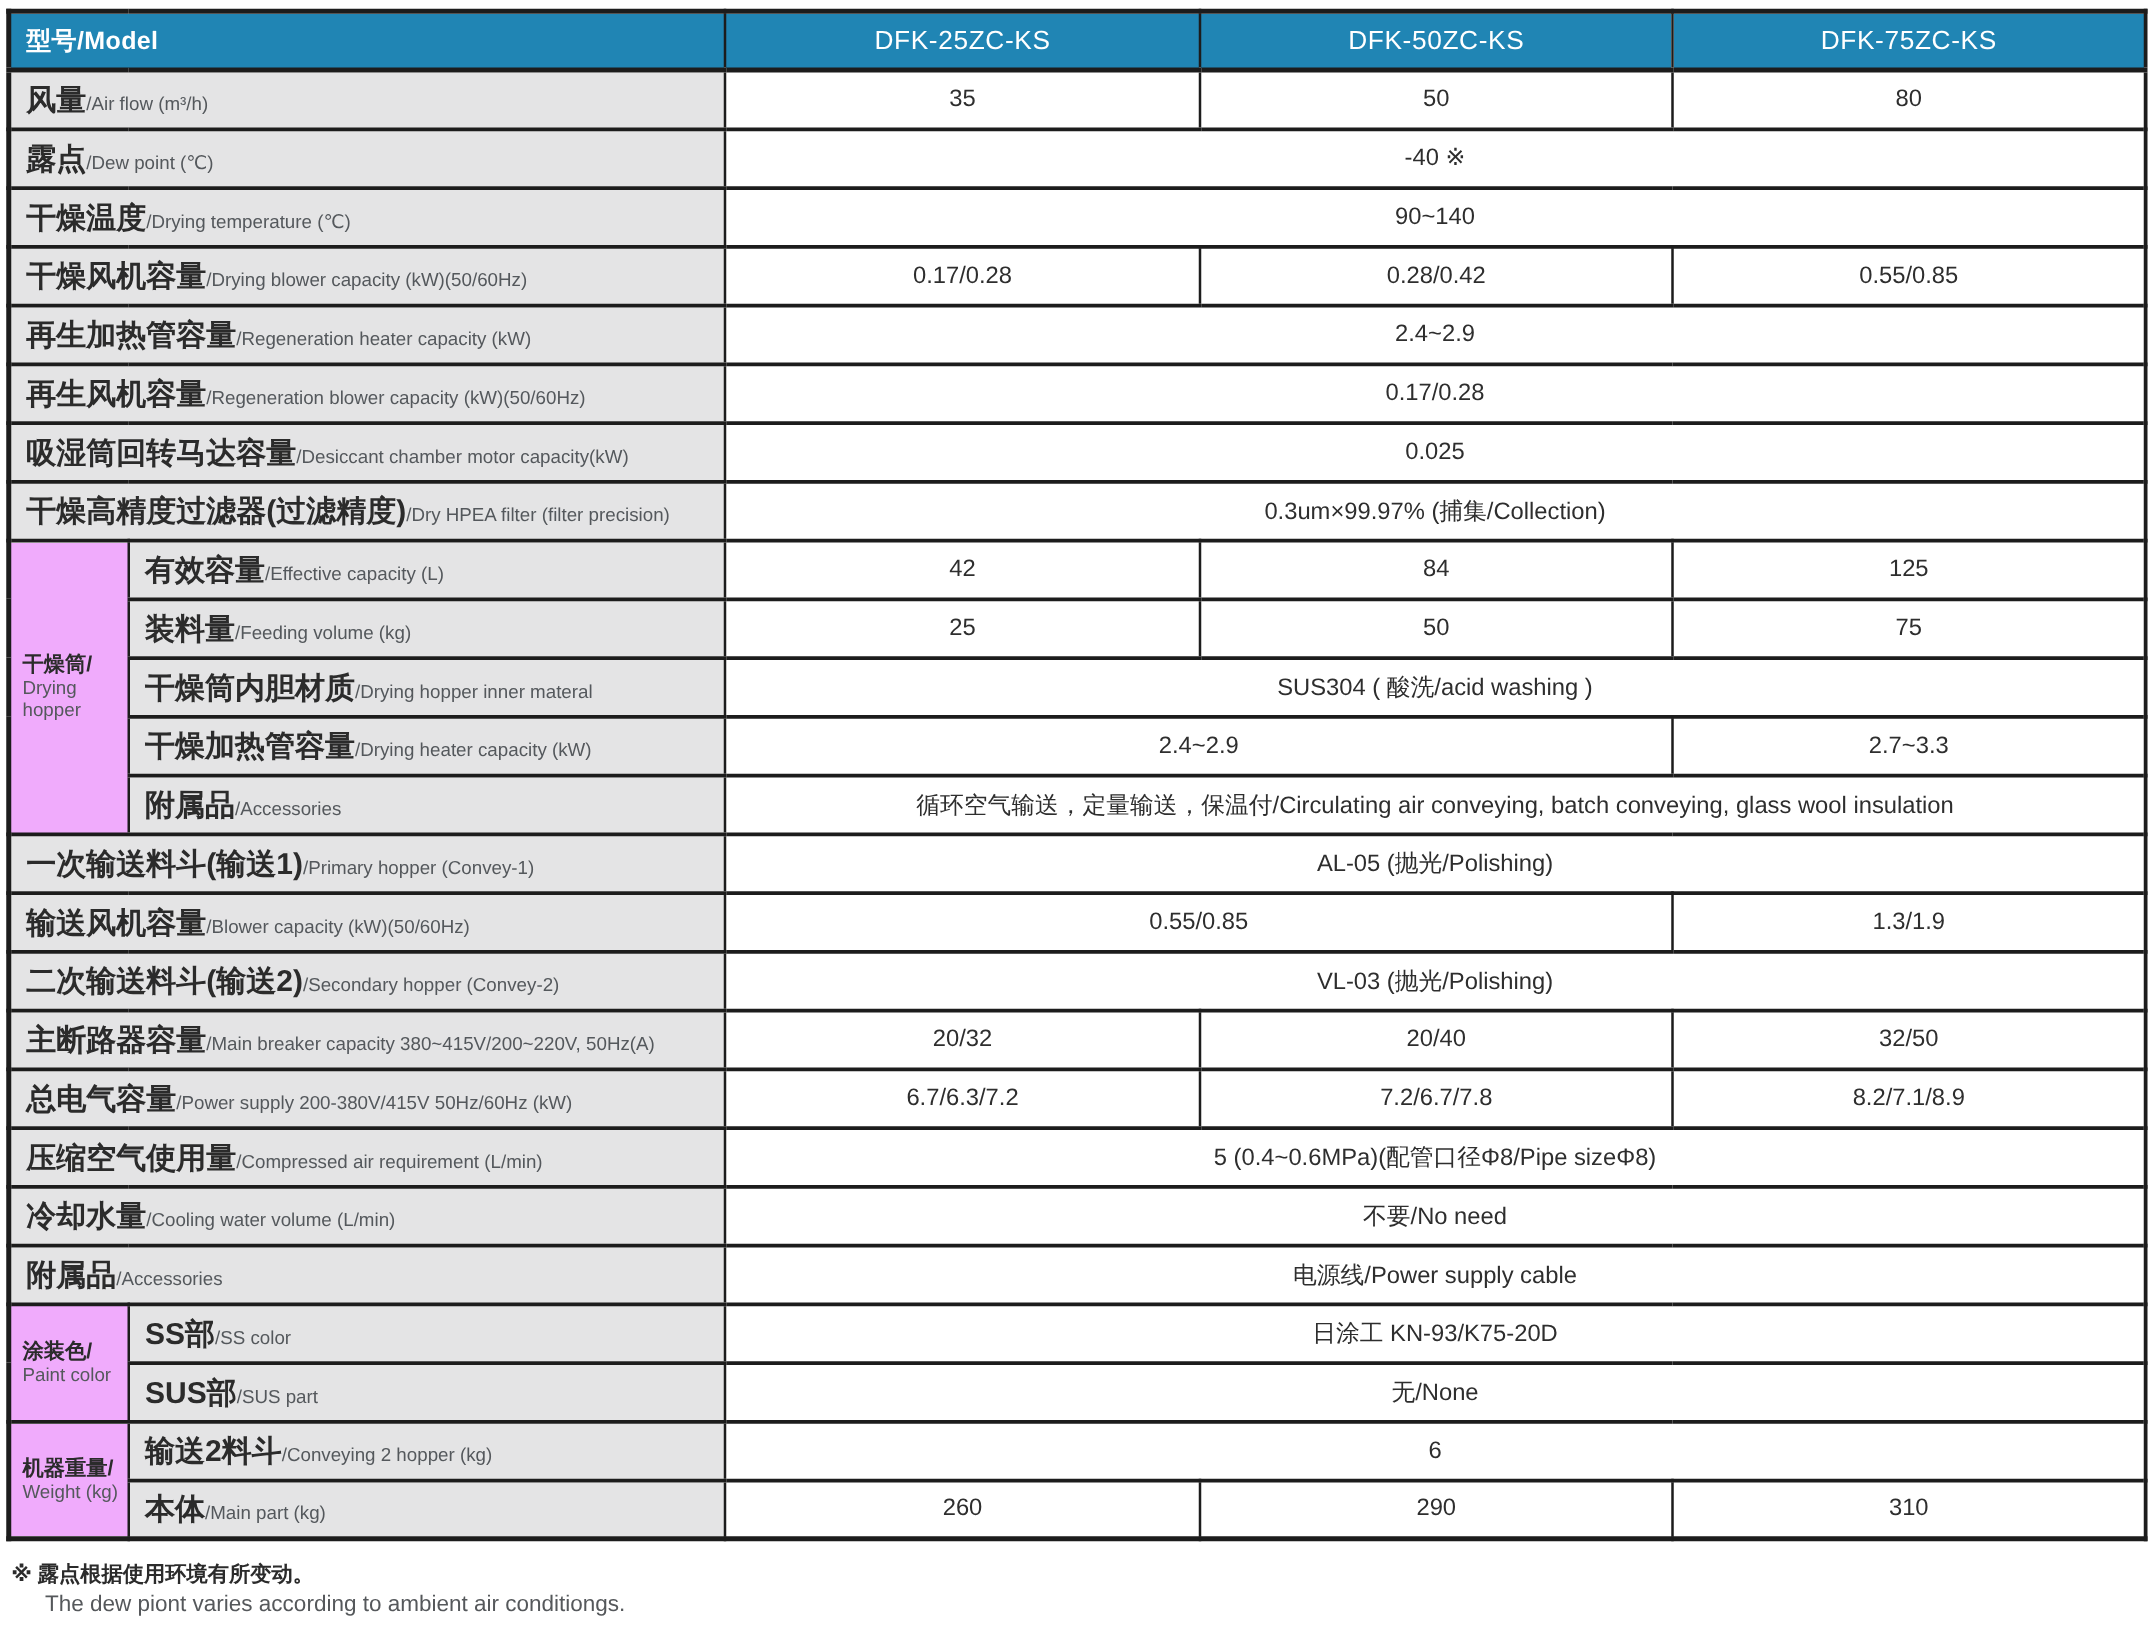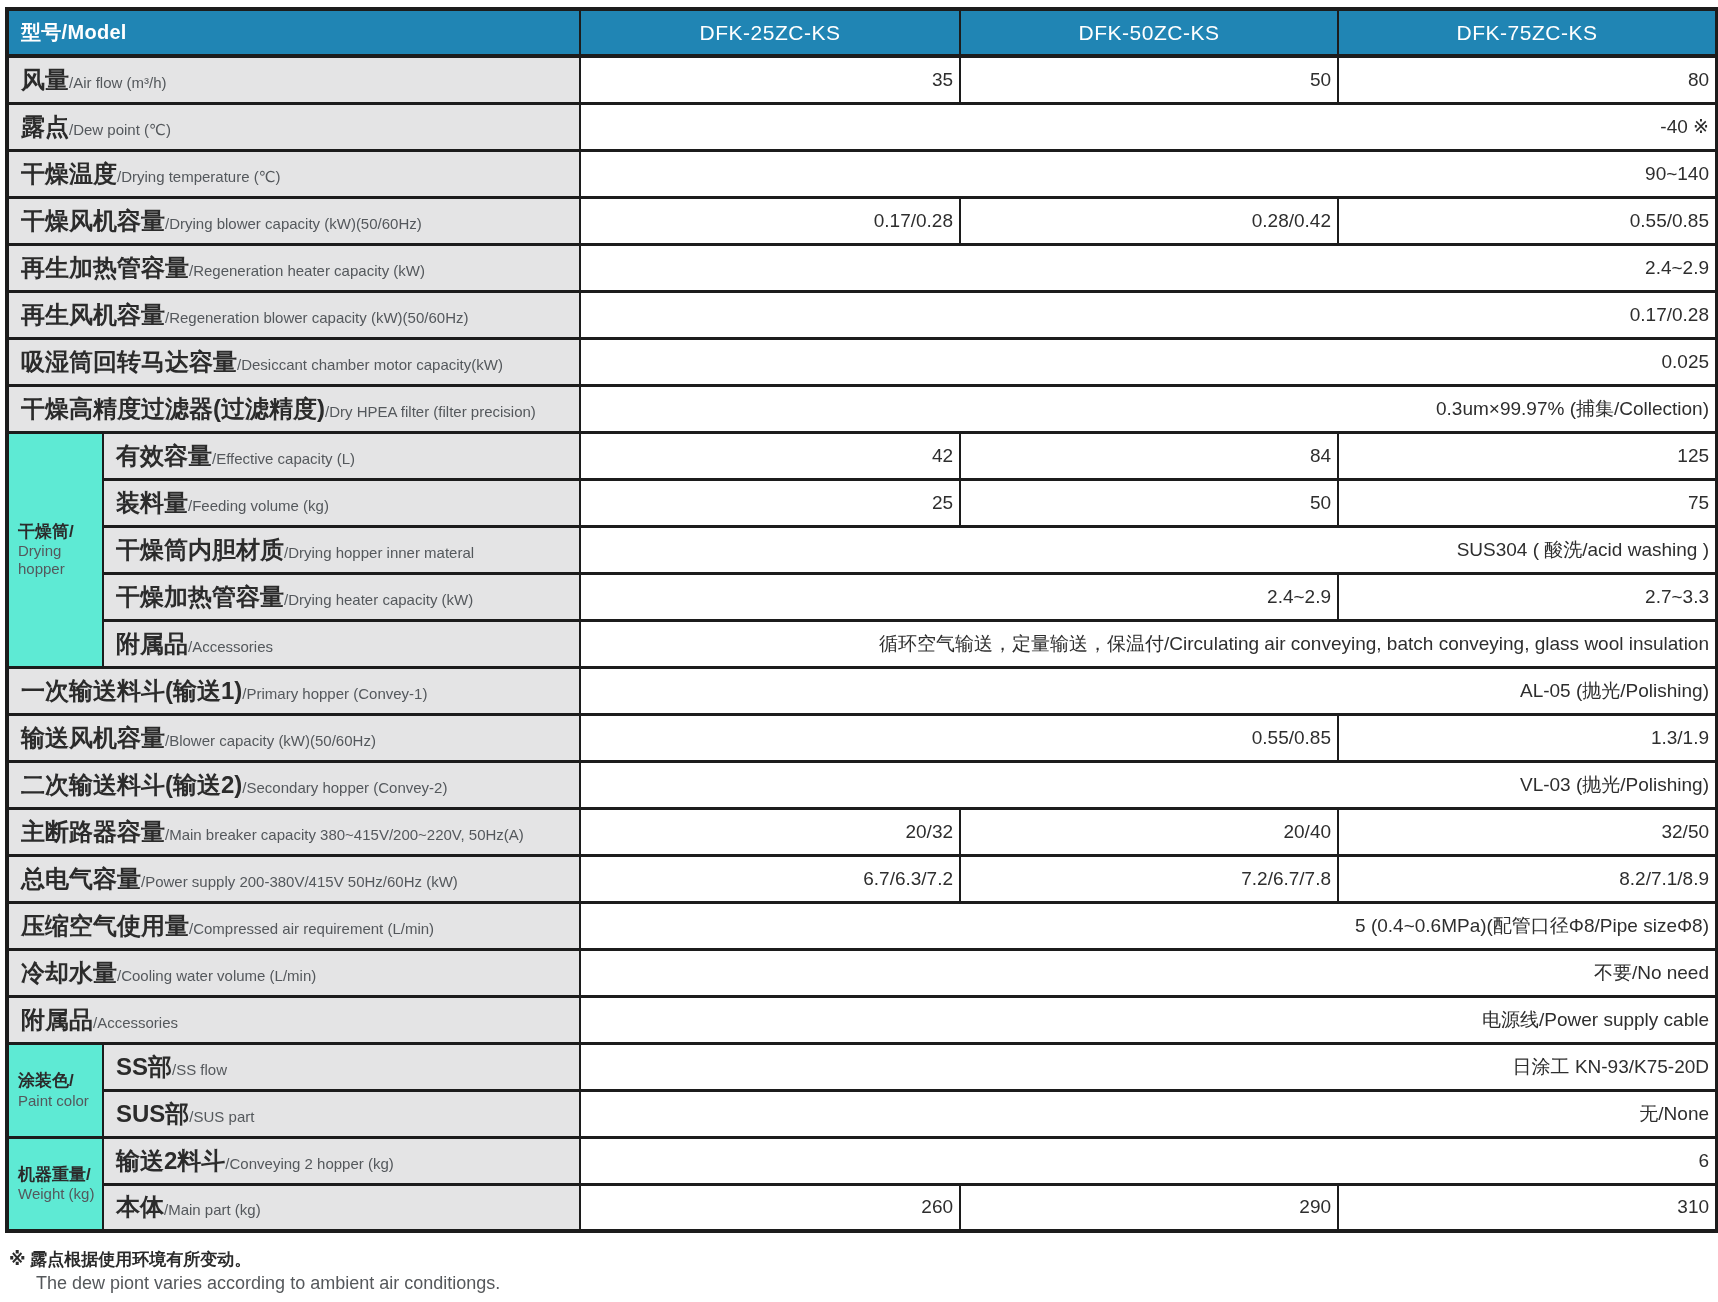--- a/index.html
+++ b/index.html
@@ -26,26 +26,26 @@
   th.col-th{
     background:#2085B4;color:#ffffff;
     font-size:21px;font-weight:500;letter-spacing:.5px;
   }
   td.label{
     background:#E4E4E5;text-align:left;padding:0 6px 0 12px;white-space:nowrap;
   }
   td.label .zh{font-weight:bold;color:#2b2b2b;font-size:24px;}
   td.label .en{color:#54585c;font-size:15px;}
   td.group-label{
-    background:#5eead4;text-align:left;padding:0 4px 0 9px;vertical-align:middle;
+    background:#f0abfc;text-align:left;padding:0 4px 0 9px;vertical-align:middle;
   }
   td.group-label .zh{display:block;font-weight:bold;color:#2b2b2b;font-size:17px;line-height:1.25;}
   td.group-label .en{display:block;color:#54585c;font-size:15px;line-height:1.2;}
   td.val{
-    background:#ffffff;text-align:right;color:#2e2e2e;font-size:19px;padding:0 6px;
+    background:#ffffff;text-align:center;color:#2e2e2e;font-size:19px;padding:0 6px;
   }
   .footnote{margin:16px 0 0 4px;}
   .fn-zh{font-size:17px;font-weight:bold;color:#2b2b2b;line-height:1.3;}
   .fn-en{font-size:18px;color:#55585b;margin-left:27px;line-height:1.35;}
 </style>
 </head>
 <body>
 
 <div class="page">
   <table class="spec">
@@ -165,21 +165,21 @@
         </tr>
         <tr>
           <td class="label" colspan="2"><span class="zh">附属品</span><span class="en">/Accessories</span></td>
           <td class="val" colspan="3">电源线/Power supply cable</td>
         </tr>
         <tr>
           <td rowspan="2" class="group-label">
             <span class="zh">涂装色/</span>
             <span class="en">Paint color</span>
           </td>
-          <td class="label sub"><span class="zh">SS部</span><span class="en">/SS flow</span></td>
+          <td class="label sub"><span class="zh">SS部</span><span class="en">/SS color</span></td>
           <td class="val" colspan="3">日涂工 KN-93/K75-20D</td>
         </tr>
         <tr>
           <td class="label sub"><span class="zh">SUS部</span><span class="en">/SUS part</span></td>
           <td class="val" colspan="3">无/None</td>
         </tr>
         <tr>
           <td rowspan="2" class="group-label">
             <span class="zh">机器重量/</span>
             <span class="en">Weight (kg)</span>

